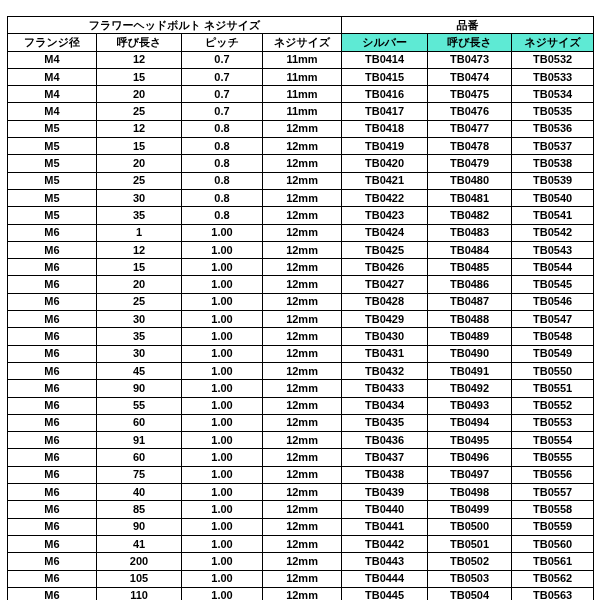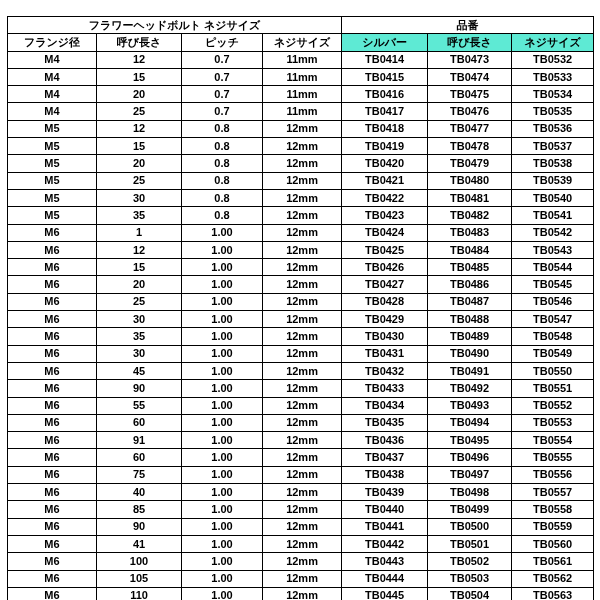--- a/index.html
+++ b/index.html
@@ -327,21 +327,21 @@
           <td>M6</td>
           <td>41</td>
           <td>1.00</td>
           <td>12mm</td>
           <td>TB0442</td>
           <td>TB0501</td>
           <td>TB0560</td>
         </tr>
         <tr>
           <td>M6</td>
-          <td>100</td>
+          <td>200</td>
           <td>1.00</td>
           <td>12mm</td>
           <td>TB0443</td>
           <td>TB0502</td>
           <td>TB0561</td>
         </tr>
         <tr>
           <td>M6</td>
           <td>105</td>
           <td>1.00</td>

